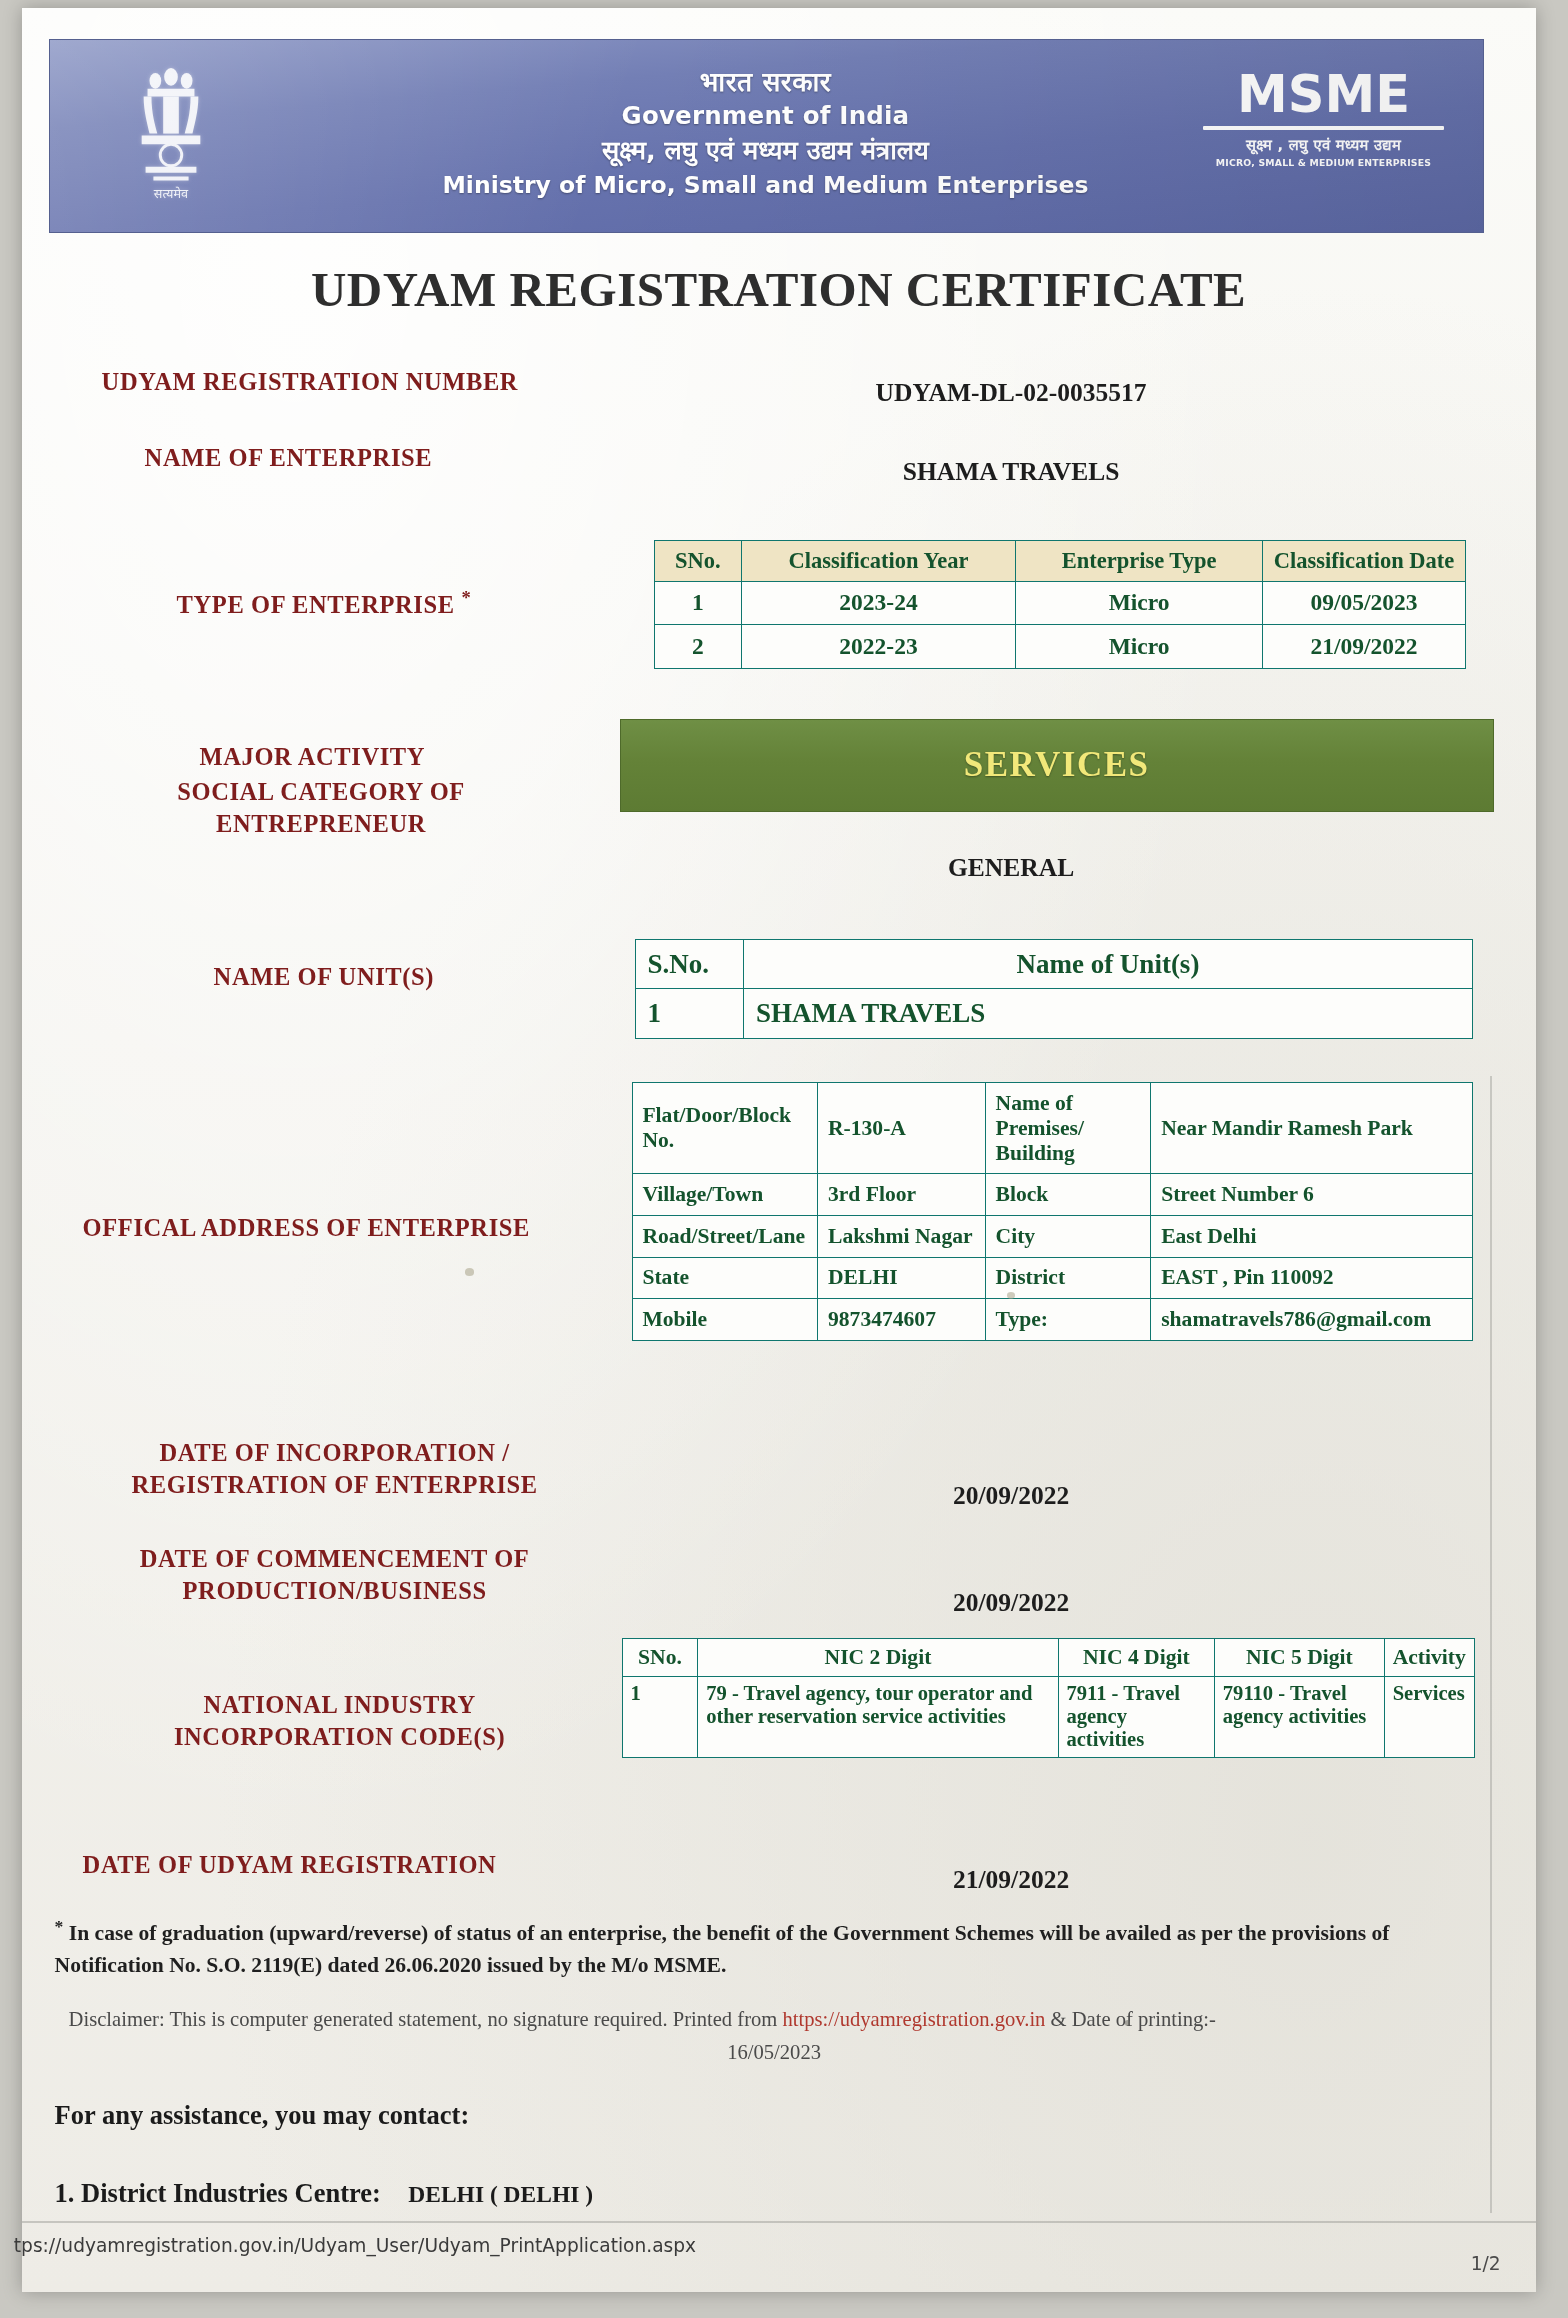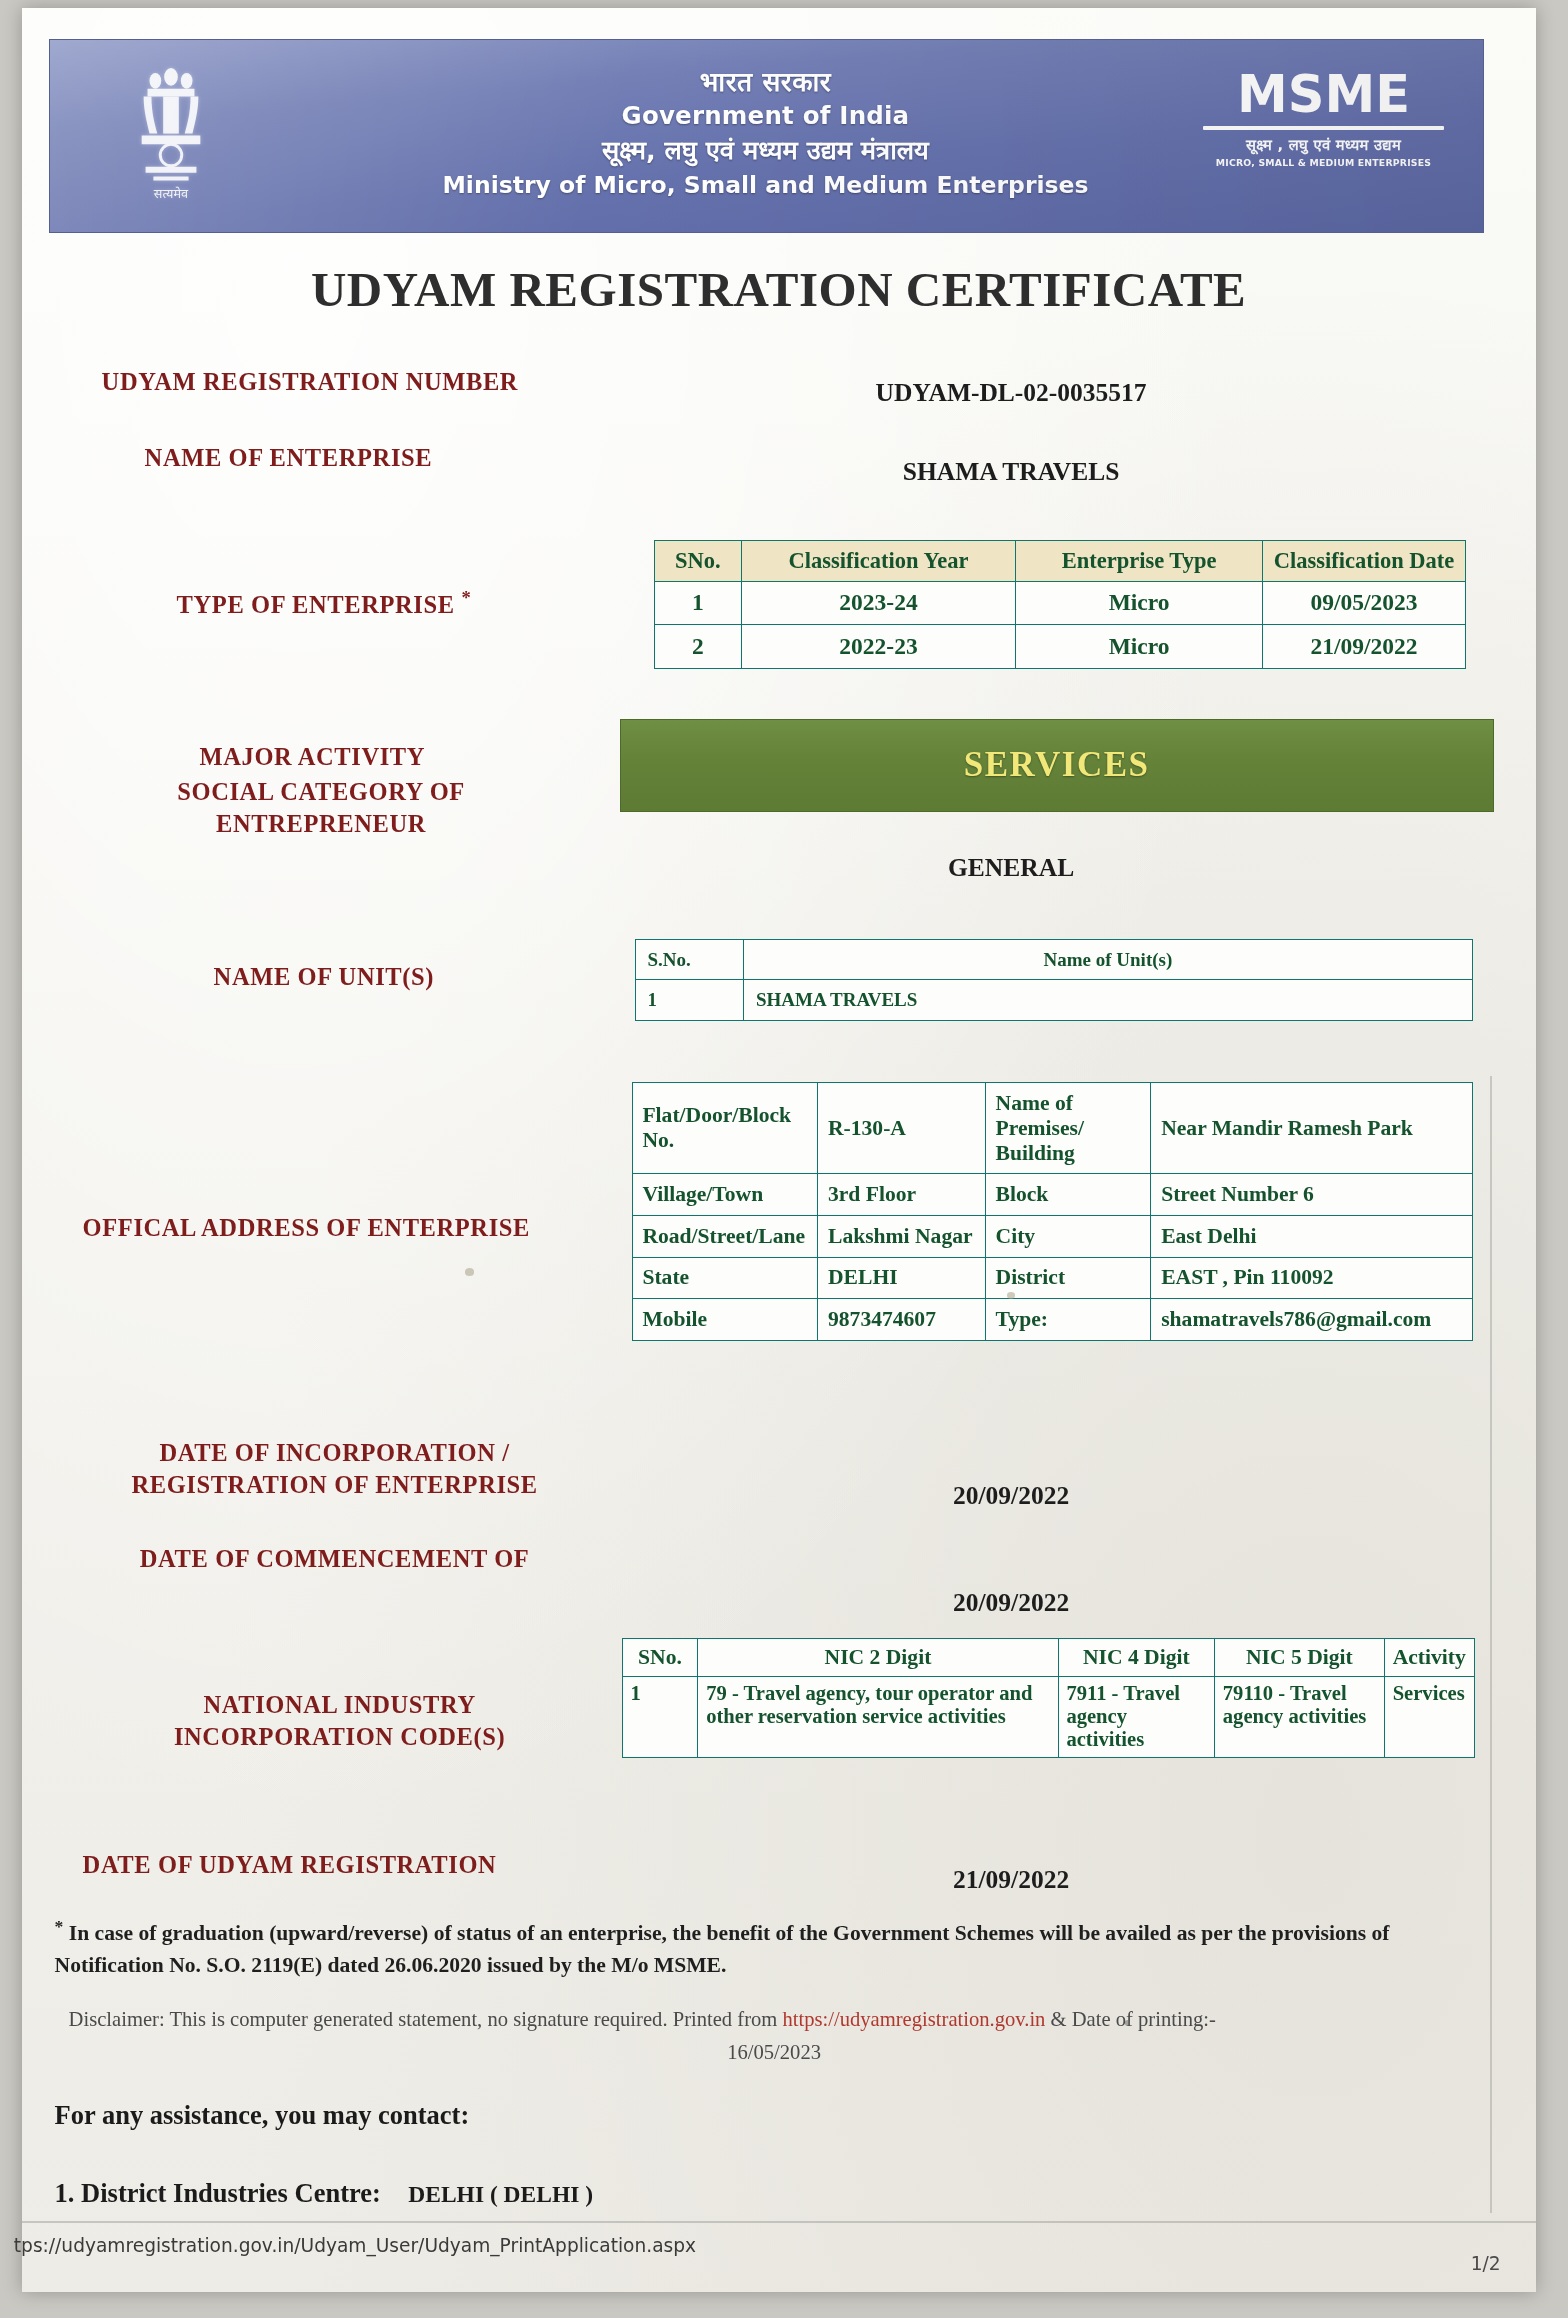--- a/index.html
+++ b/index.html
@@ -99,21 +99,21 @@
     display:flex;align-items:center;justify-content:center;
   }
   .services-banner span{
     color:#f2e87a;font-size:35px;font-weight:700;letter-spacing:1.5px;
     text-shadow:0 1px 2px rgba(0,0,0,.35);
     font-family:"Liberation Serif", serif;
   }
 
   
   #unit-table{position:absolute;left:613px;top:931px;width:838px;}
-  #unit-table td{padding:8.8px 11.8px;font-size:19px;}
+  #unit-table td{padding:8.8px 11.8px;font-size:27px;}
   #unit-table .unit-head{text-align:center;font-weight:700;}
 
   
   #address-table{position:absolute;left:610px;top:1074px;width:841px;}
   #address-table td{padding:7.8px 9.8px;font-size:21.6px;vertical-align:middle;}
   #address-table td.k{width:165px;}
   #address-table td.v1{width:147px;}
   #address-table td.k2{width:145px;}
 
   
@@ -306,20 +306,21 @@
     </table>
 
     <div class="row lbl center" style="left:78px;top:1429px;width:470px;text-align:center;">
       <div>DATE OF INCORPORATION /</div>
       <div>REGISTRATION OF ENTERPRISE</div>
     </div>
     <div class="right-col val" style="top:1473px;">20/09/2022</div>
 
     <div class="row lbl center" style="left:78px;top:1535px;width:470px;">
       <div>DATE OF COMMENCEMENT OF</div>
+      <div>PRODUCTION/BUSINESS</div>
     </div>
     <div class="right-col val" style="top:1580px;">20/09/2022</div>
 
     <div class="row lbl center" style="left:78px;top:1681px;width:480px;">
       <div>NATIONAL INDUSTRY</div>
       <div>INCORPORATION CODE(S)</div>
     </div>
     <table class="tbl" id="nic-table">
       <thead>
         <tr>

